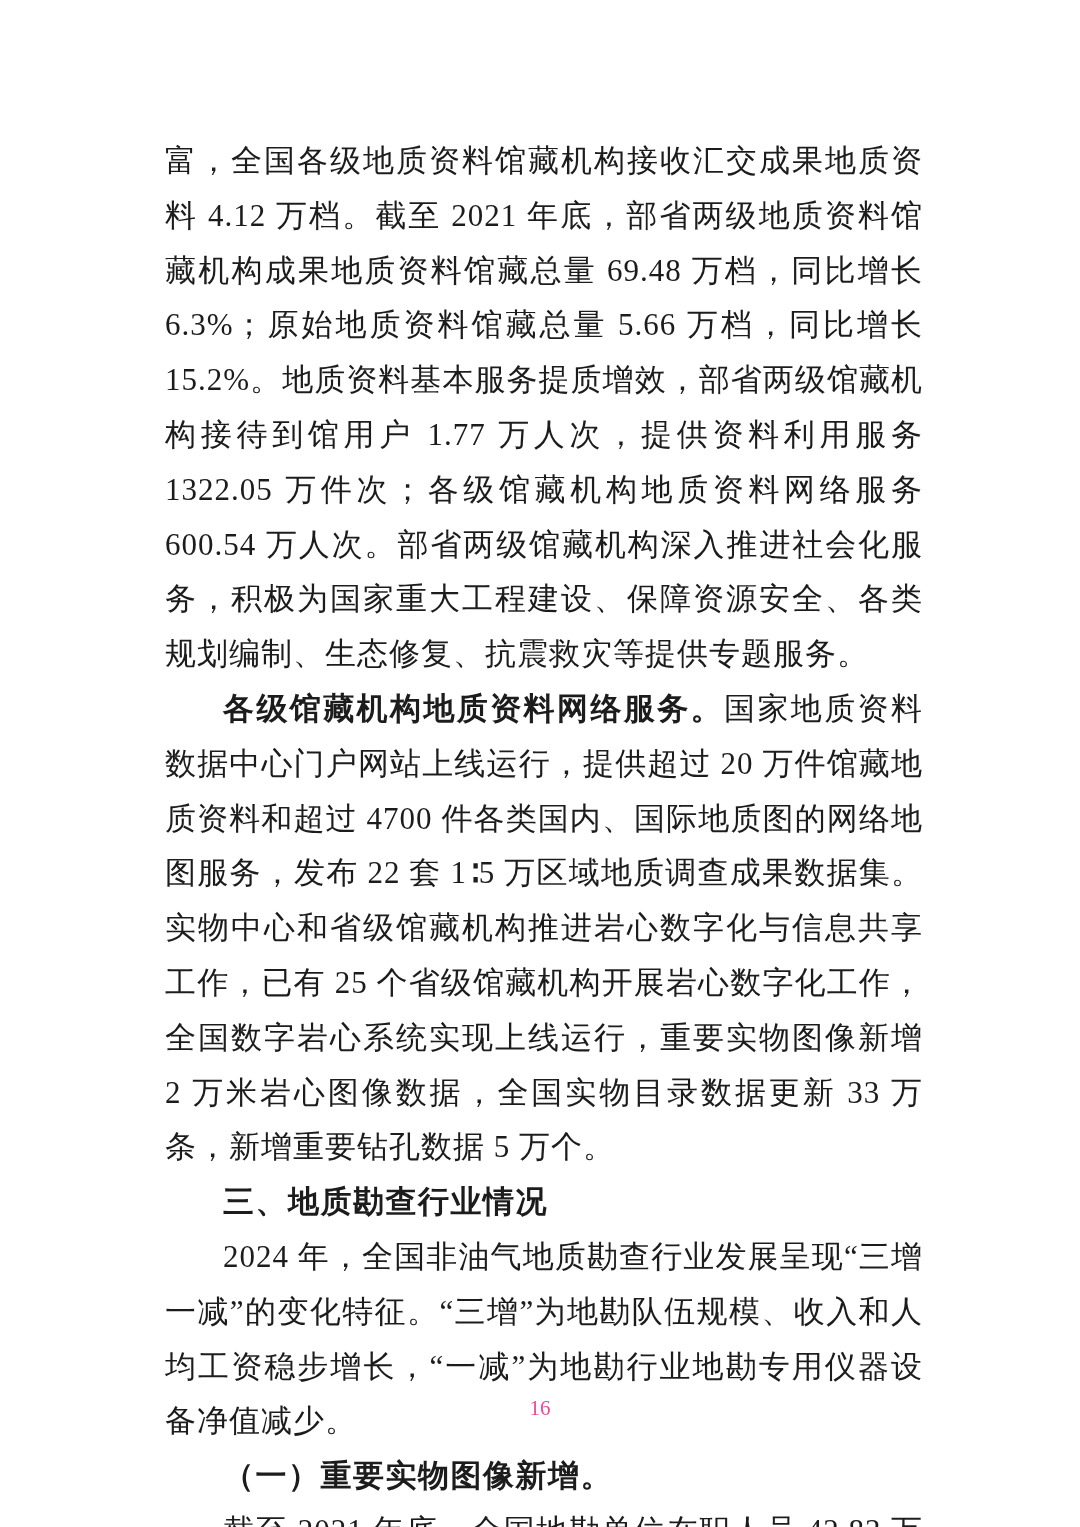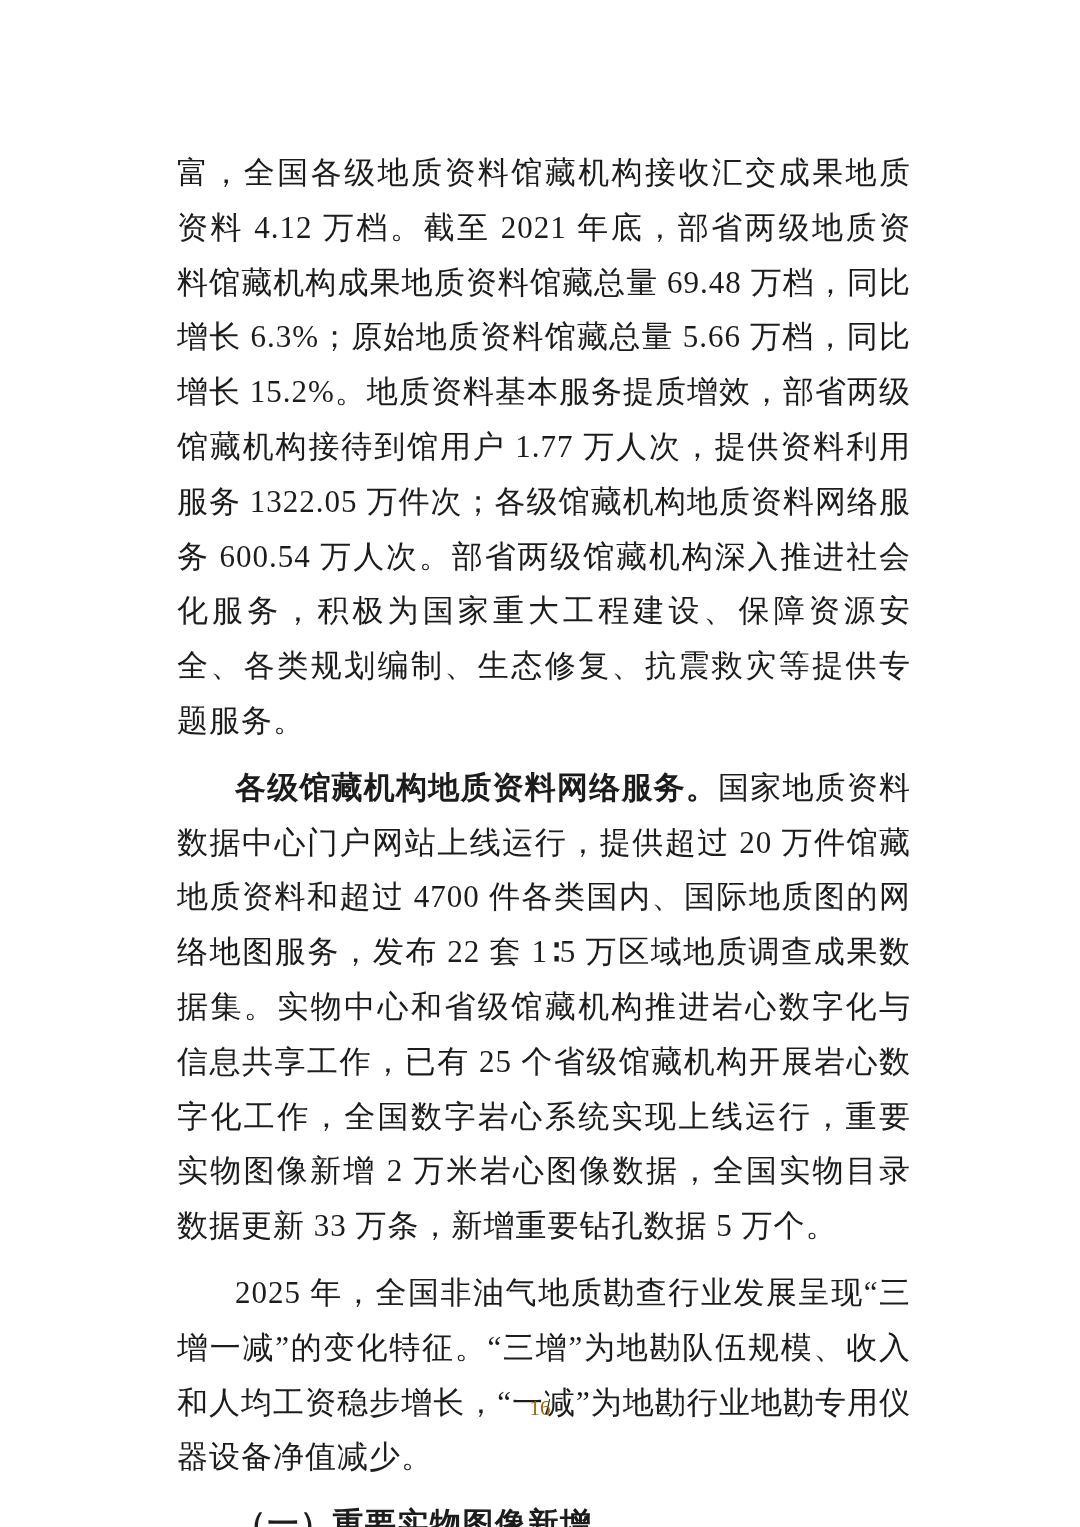--- a/index.html
+++ b/index.html
@@ -24,21 +24,21 @@
     font-size: 31px;
     line-height: 54.8px;
     letter-spacing: 1px;
     text-align: justify;
     text-justify: inter-character;
     color: #1c1c1c;
   }
   .text-col p,
   .text-col h2,
   .text-col h3 {
-    margin: 12px;
+    margin: 0;
     padding: 0;
     font-size: 31px;
     line-height: 54.8px;
     font-weight: normal;
   }
   .para.indent { text-indent: 58px; }
   .para.no-indent { text-indent: 0; }
   .para.continues { text-align-last: justify; }
   .bold-lead {
     font-family: "Liberation Sans", "DejaVu Sans", sans-serif;
@@ -54,36 +54,37 @@
   }
   .page-number {
     position: absolute;
     top: 1394px;
     left: 0;
     width: 100%;
     text-align: center;
     font-family: "Liberation Serif", "DejaVu Serif", serif;
     font-size: 21px;
     line-height: 28px;
-    color: #a16207;
+    color: #ec4899;
   }
 </style>
 </head>
 <body>
 
 <div class="page">
 
   <div class="text-col">
 
     <p class="para no-indent"><span>富，全国各级地质资料馆藏机构接收汇交成果地质资料 4.12 万档。截至 2021 年底，部省两级地质资料馆藏机构成果地质资料馆藏总量 69.48 万档，同比增长 6.3%；原始地质资料馆藏总量 5.66 万档，同比增长 15.2%。地质资料基本服务提质增效，部省两级馆藏机构接待到馆用户 1.77 万人次，提供资料利用服务 1322.05 万件次；各级馆藏机构地质资料网络服务 600.54 万人次。部省两级馆藏机构深入推进社会化服务，积极为国家重大工程建设、保障资源安全、各类规划编制、生态修复、抗震救灾等提供专题服务。</span></p>
 
     <p class="para indent"><span class="bold-lead">各级馆藏机构地质资料网络服务。</span><span>国家地质资料数据中心门户网站上线运行，提供超过 20 万件馆藏地质资料和超过 4700 件各类国内、国际地质图的网络地图服务，发布 22 套 1∶5 万区域地质调查成果数据集。实物中心和省级馆藏机构推进岩心数字化与信息共享工作，已有 25 个省级馆藏机构开展岩心数字化工作，全国数字岩心系统实现上线运行，重要实物图像新增 2 万米岩心图像数据，全国实物目录数据更新 33 万条，新增重要钻孔数据 5 万个。</span></p>
 
+    <h2 class="heading-l1">三、地质勘查行业情况</h2>
 
-    <p class="para indent"><span>2025 年，全国非油气地质勘查行业发展呈现“三增一减”的变化特征。“三增”为地勘队伍规模、收入和人均工资稳步增长，“一减”为地勘行业地勘专用仪器设备净值减少。</span></p>
+    <p class="para indent"><span>2024 年，全国非油气地质勘查行业发展呈现“三增一减”的变化特征。“三增”为地勘队伍规模、收入和人均工资稳步增长，“一减”为地勘行业地勘专用仪器设备净值减少。</span></p>
 
     <h3 class="heading-l2">（一）重要实物图像新增。</h3>
 
     <p class="para indent continues"><span>截至 2021 年底，全国地勘单位在职人员 42.83 万人，同</span></p>
 
   </div>
 
   <div class="page-number">16</div>
 
 </div>

